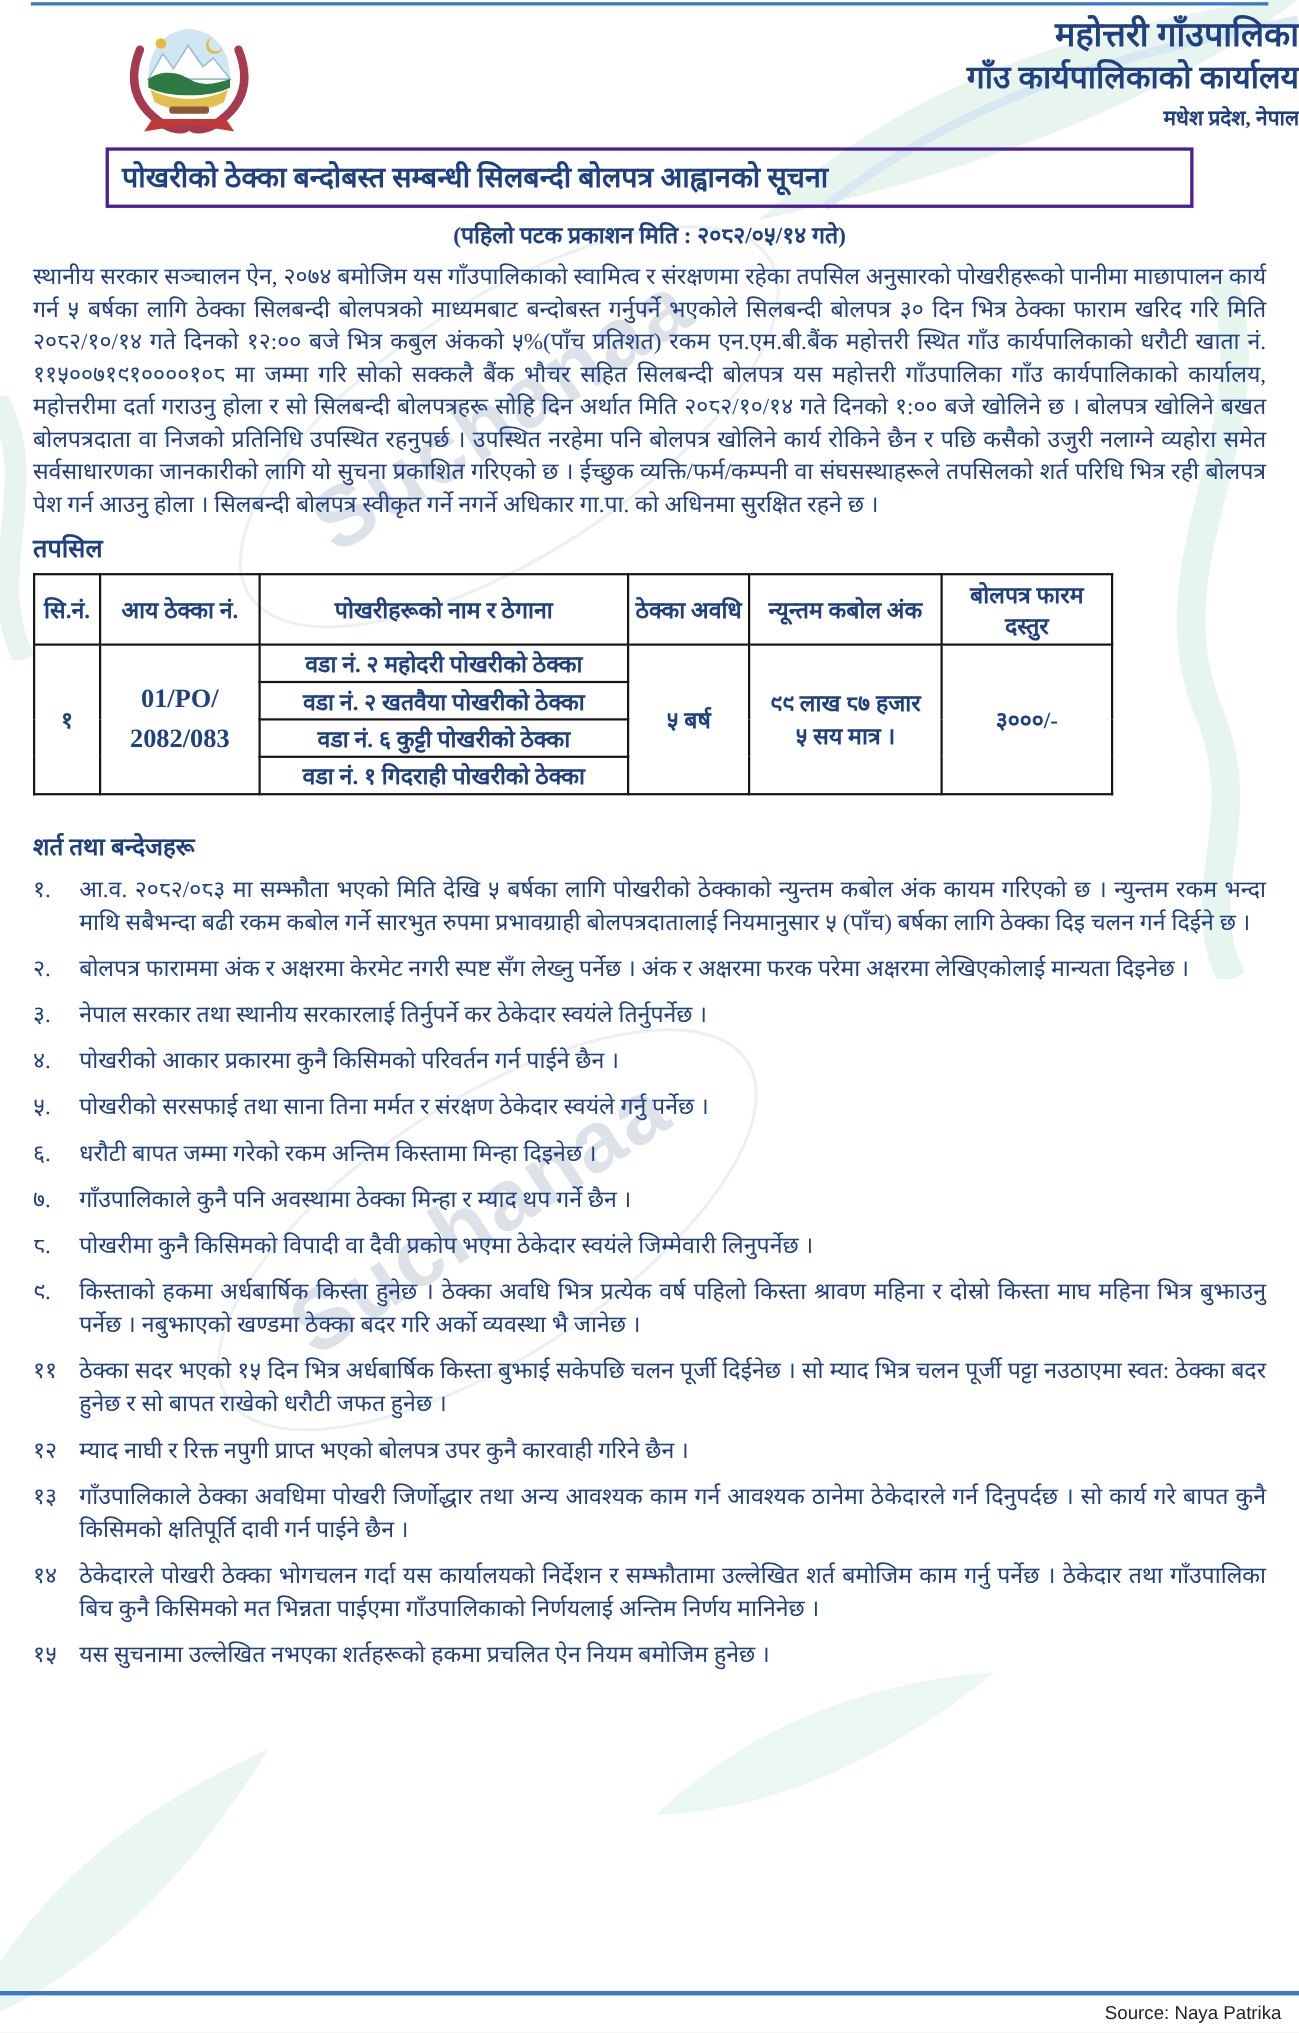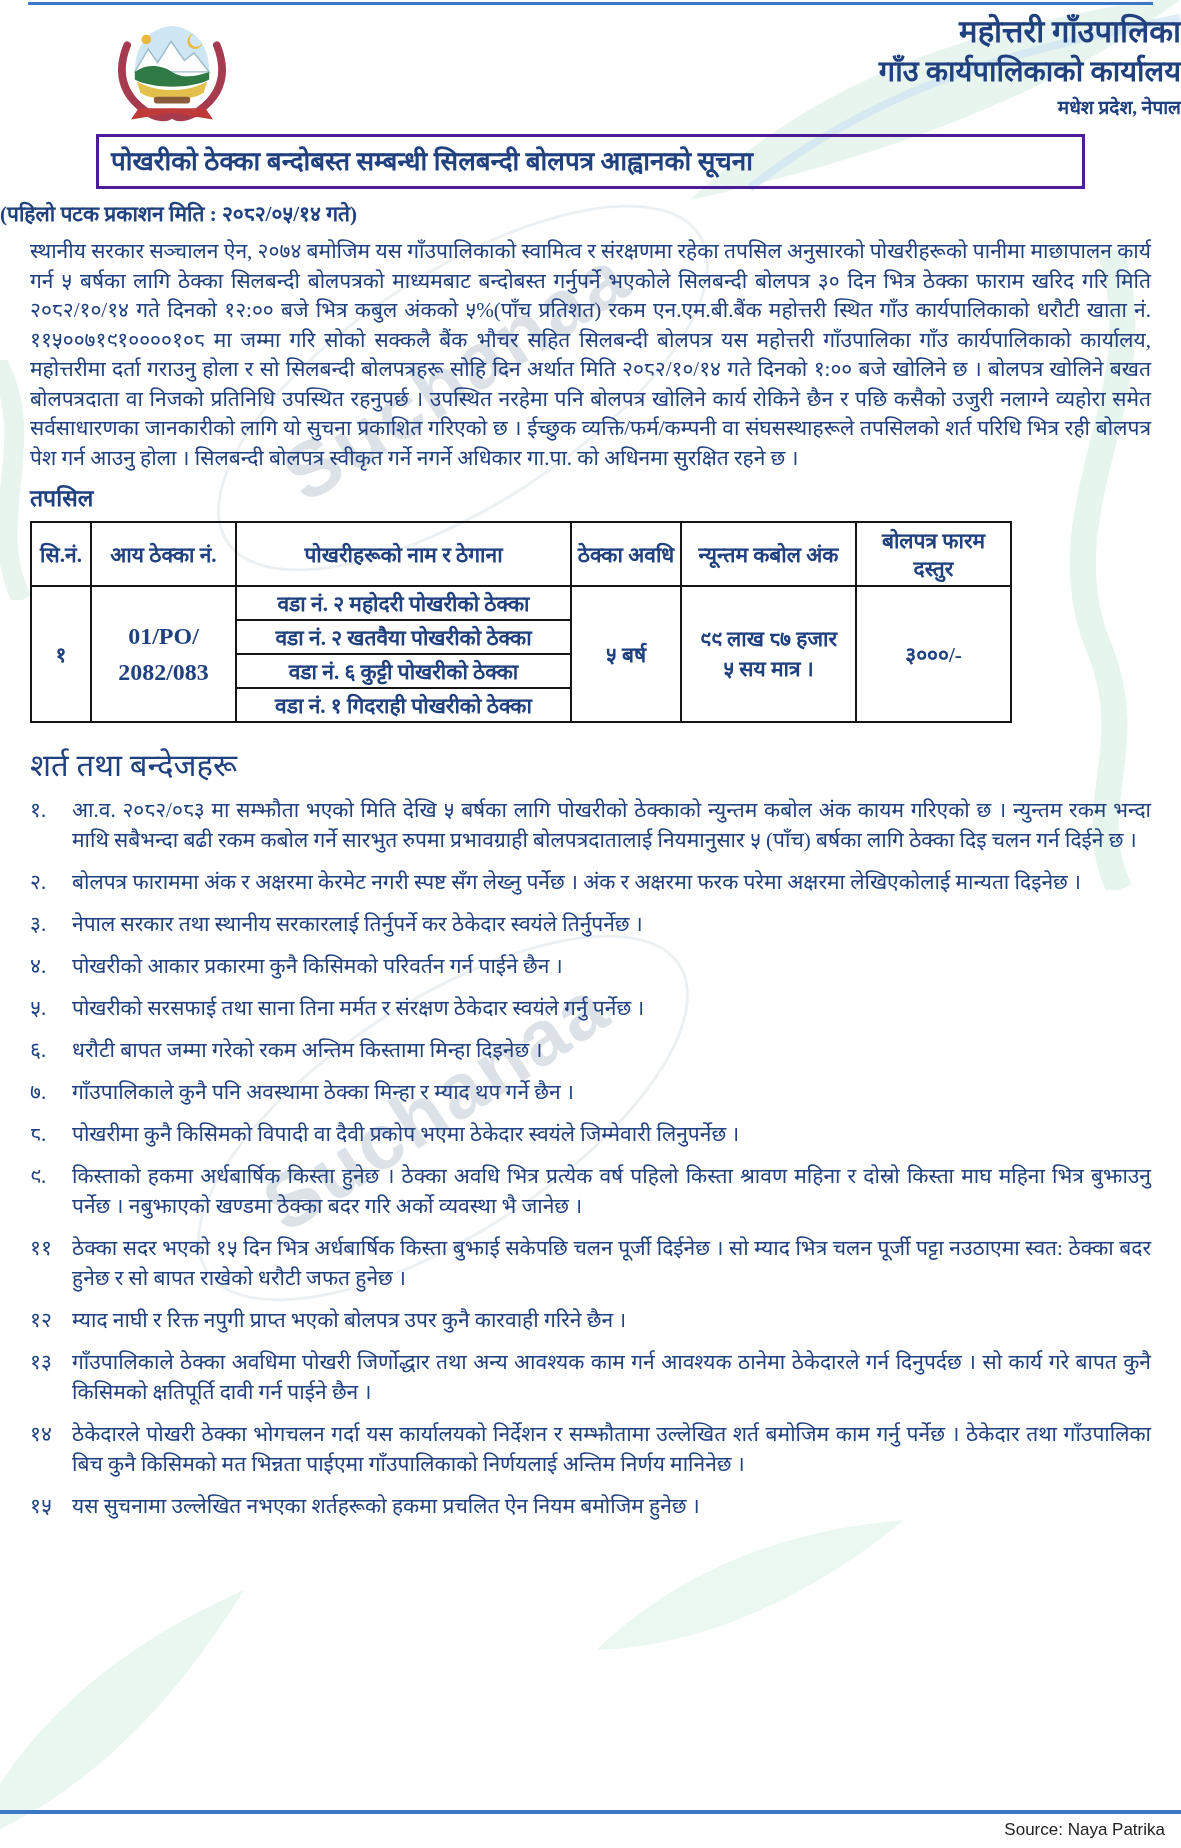--- a/index.html
+++ b/index.html
@@ -41,21 +41,21 @@
   .h2 { font-size:29px; font-weight:bold; line-height:34px; margin-top:4px;margin-left:24px; }
   .h3 { font-size:22px; font-weight:bold; margin-top:10px; }
   .h4 { font-size:19px; font-weight:bold; margin-top:6px; }
 
   .title-box {
     margin:14px 96px 0 96px;
     border:3px solid #4c1d95;
     padding:5px 12px 8px 12px;
     font-size:26px; font-weight:bold; text-align:left;
   }
-  .pub-date { text-align:left; font-weight:bold; font-size:21px; margin-top:10px; }
+  .pub-date { text-align:center; font-weight:bold; font-size:21px; margin-top:10px; }
 
   .body-text {
     margin:10px 30px 0 30px;
     font-size:21px; line-height:29.5px;
     text-align:justify;
   }
 
   .tapasil-label { margin:8px 0 0 30px; font-size:23px; font-weight:bold; }
 
   table.tapasil-table {
@@ -69,21 +69,21 @@
     text-align:center; vertical-align:middle;
     padding:2px 4px; font-weight:bold;
   }
   table.tapasil-table th { height:58px; }
   col.c-sn { width:60px; } col.c-cn { width:145px; } col.c-pond { width:335px; }
   col.c-dur { width:110px; } col.c-bid { width:175px; } col.c-fee { width:155px; }
   td.pond-cell { height:27px; }
   td.contract-cell { font-size:24px; line-height:36px; }
   td.bid-cell { line-height:30px; }
 
-  .terms-heading { margin:20px 0 0 30px; font-size:31px; font-weight:normal; }
+  .terms-heading { margin:30px 0 0 30px; font-size:22px; font-weight:bold; }
   .terms { margin:10px 30px 0 30px; }
   .term { display:flex; margin-bottom:12px; font-size:21px; line-height:30px; }
   .term .num { flex:0 0 42px; }
   .term .txt { flex:1; text-align:justify; }
 </style>
 </head>
 <body>
 
 <div class="page">
 

